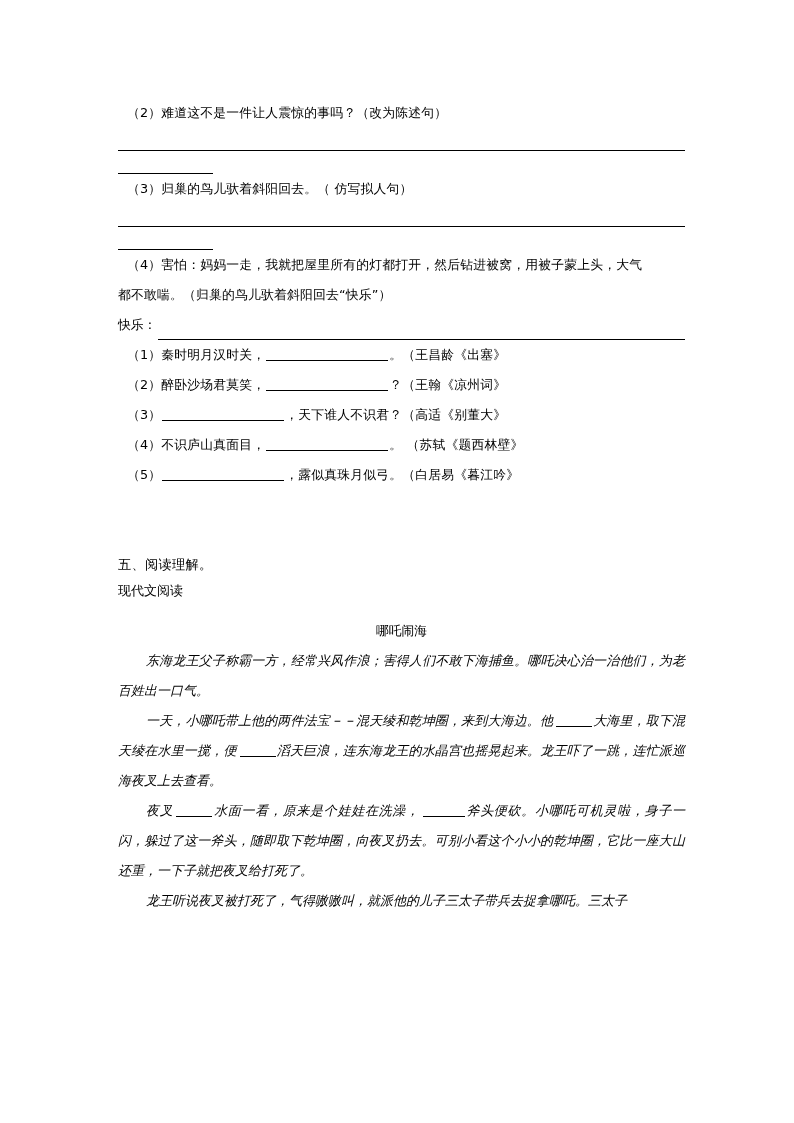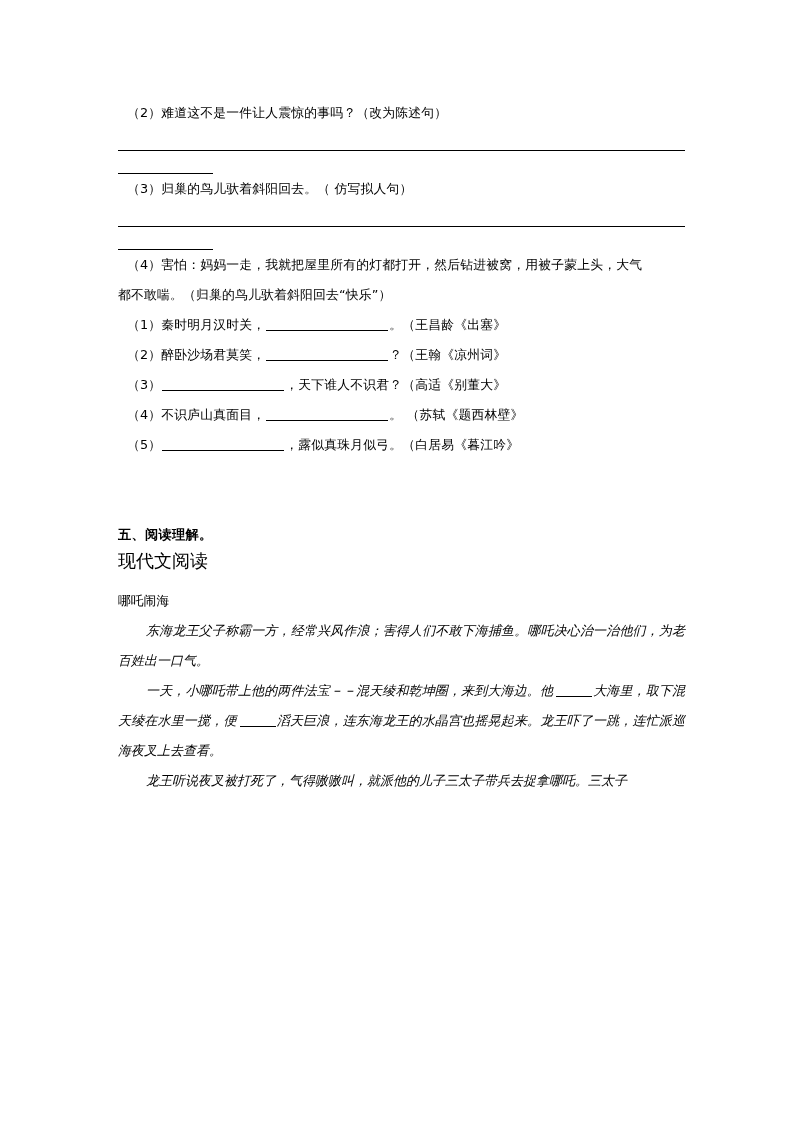--- a/index.html
+++ b/index.html
@@ -97,33 +97,34 @@
     vertical-align: -2px;
     margin: 0 1px 0 3px;
   }
   .blank-inline.wide {
     width: 42px;
   }
 
   
   .section-heading {
     font-size: 13.2px;
-    font-weight: bold;
+    font-weight: normal;
     line-height: 26px;
     letter-spacing: 0.3px;
     white-space: nowrap;
   }
   .sub-label {
-    font-size: 18px;
+    font-size: 13px;
     line-height: 26px;
     white-space: nowrap;
   }
   .article-title {
     font-size: 12.8px;
     line-height: 30px;
+    text-align: center;
     width: 567px;
     white-space: nowrap;
   }
   .sp-section { height: 62px; }
   .sp-title { height: 12px; }
 </style>
 </head>
 <body>
 
 <div class="page">
@@ -146,20 +147,24 @@
     <div class="rule-full"></div>
     <div class="gap-below-rule"></div>
     <div class="rule-short"></div>
 
     <div class="q-line indent1">
       <span>（4）</span><span>害怕：妈妈一走，我就把屋里所有的灯都打开，然后钻进被窝，用被子蒙上头，大气</span>
     </div>
     <div class="q-line">
       <span>都不敢喘。（归巢的鸟儿驮着斜阳回去“快乐”）</span>
     </div>
+    <div class="label-rule-row">
+      <span>快乐：</span>
+      <span class="fill-rule"></span>
+    </div>
 
 
     <div class="q-line indent1">
       <span>（1）</span><span>秦时明月汉时关，</span><span class="blank-poem"></span><span>。（王昌龄《出塞》</span>
     </div>
 
     <div class="q-line indent1">
       <span>（2）</span><span>醉卧沙场君莫笑，</span><span class="blank-poem"></span><span>？（王翰《凉州词》</span>
     </div>
 
@@ -182,19 +187,22 @@
     <div class="article-title">哪吒闹海</div>
 
     <p class="para indent2">
       <span>东海龙王父子称霸一方，经常兴风作浪；害得人们不敢下海捕鱼。哪吒决心治一治他们，为老百姓出一口气。</span>
     </p>
 
     <p class="para indent2">
       <span>一天，小哪吒带上他的两件法宝－－混天绫和乾坤圈，来到大海边。他</span><span class="blank-inline"></span><span>大海里，取下混天绫在水里一搅，便</span><span class="blank-inline"></span><span>滔天巨浪，连东海龙王的水晶宫也摇晃起来。龙王吓了一跳，连忙派巡海夜叉上去查看。</span>
     </p>
 
+    <p class="para indent2">
+      <span>夜叉</span><span class="blank-inline"></span><span>水面一看，原来是个娃娃在洗澡，</span><span class="blank-inline wide"></span><span>斧头便砍。小哪吒可机灵啦，身子一闪，躲过了这一斧头，随即取下乾坤圈，向夜叉扔去。可别小看这个小小的乾坤圈，它比一座大山还重，一下子就把夜叉给打死了。</span>
+    </p>
 
     <p class="para indent2">
       <span>龙王听说夜叉被打死了，气得嗷嗷叫，就派他的儿子三太子带兵去捉拿哪吒。三太子</span>
     </p>
 
   </div>
 </div>
 
 </body></html>

